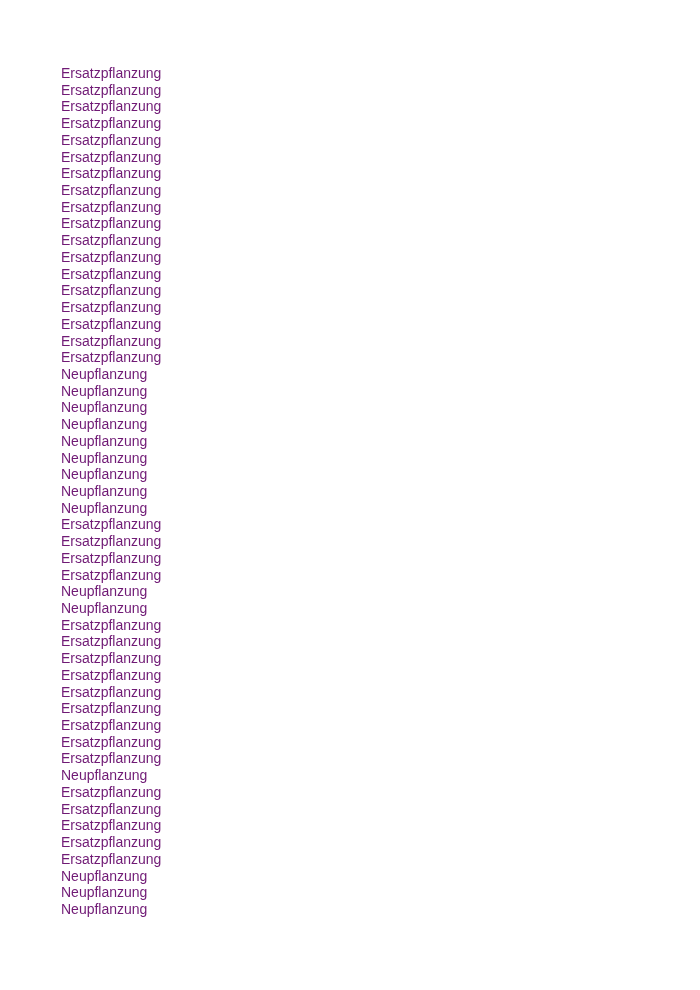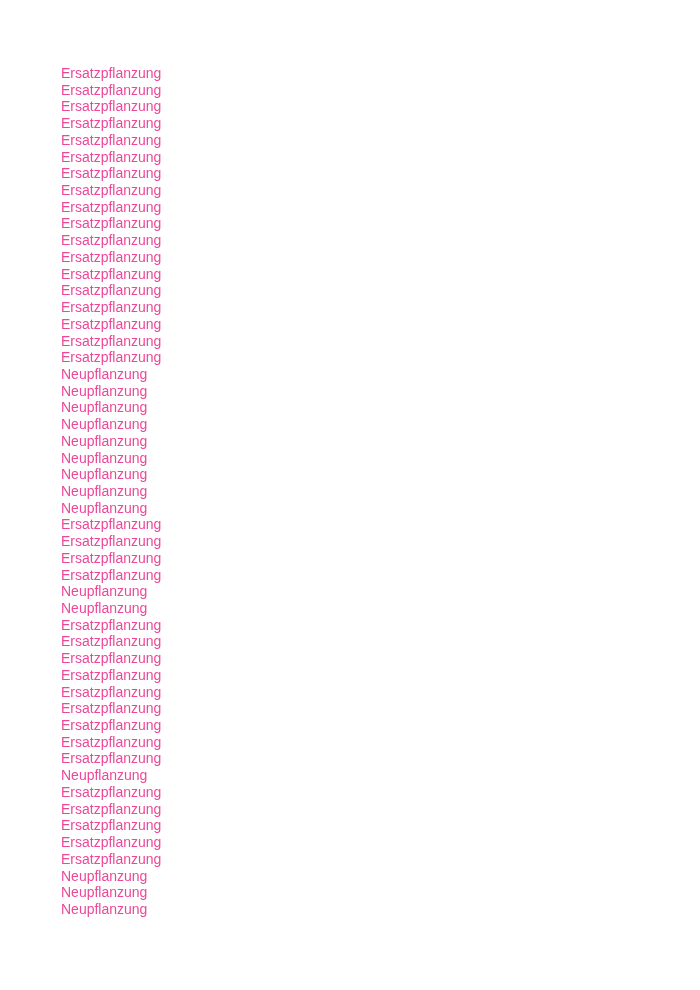--- a/index.html
+++ b/index.html
@@ -24,21 +24,21 @@
     letter-spacing: 0;
   }
   .list-item {
     white-space: nowrap;
   }
 </style>
 </head>
 <body style="background: rgb(255, 255, 255);">
 
 <div class="page">
-  <div class="planting-list" style="color: #ec4899;">
+  <div class="planting-list" style="color: #701a75;">
       <div class="list-item">Ersatzpflanzung</div>
       <div class="list-item">Ersatzpflanzung</div>
       <div class="list-item">Ersatzpflanzung</div>
       <div class="list-item">Ersatzpflanzung</div>
       <div class="list-item">Ersatzpflanzung</div>
       <div class="list-item">Ersatzpflanzung</div>
       <div class="list-item">Ersatzpflanzung</div>
       <div class="list-item">Ersatzpflanzung</div>
       <div class="list-item">Ersatzpflanzung</div>
       <div class="list-item">Ersatzpflanzung</div>

